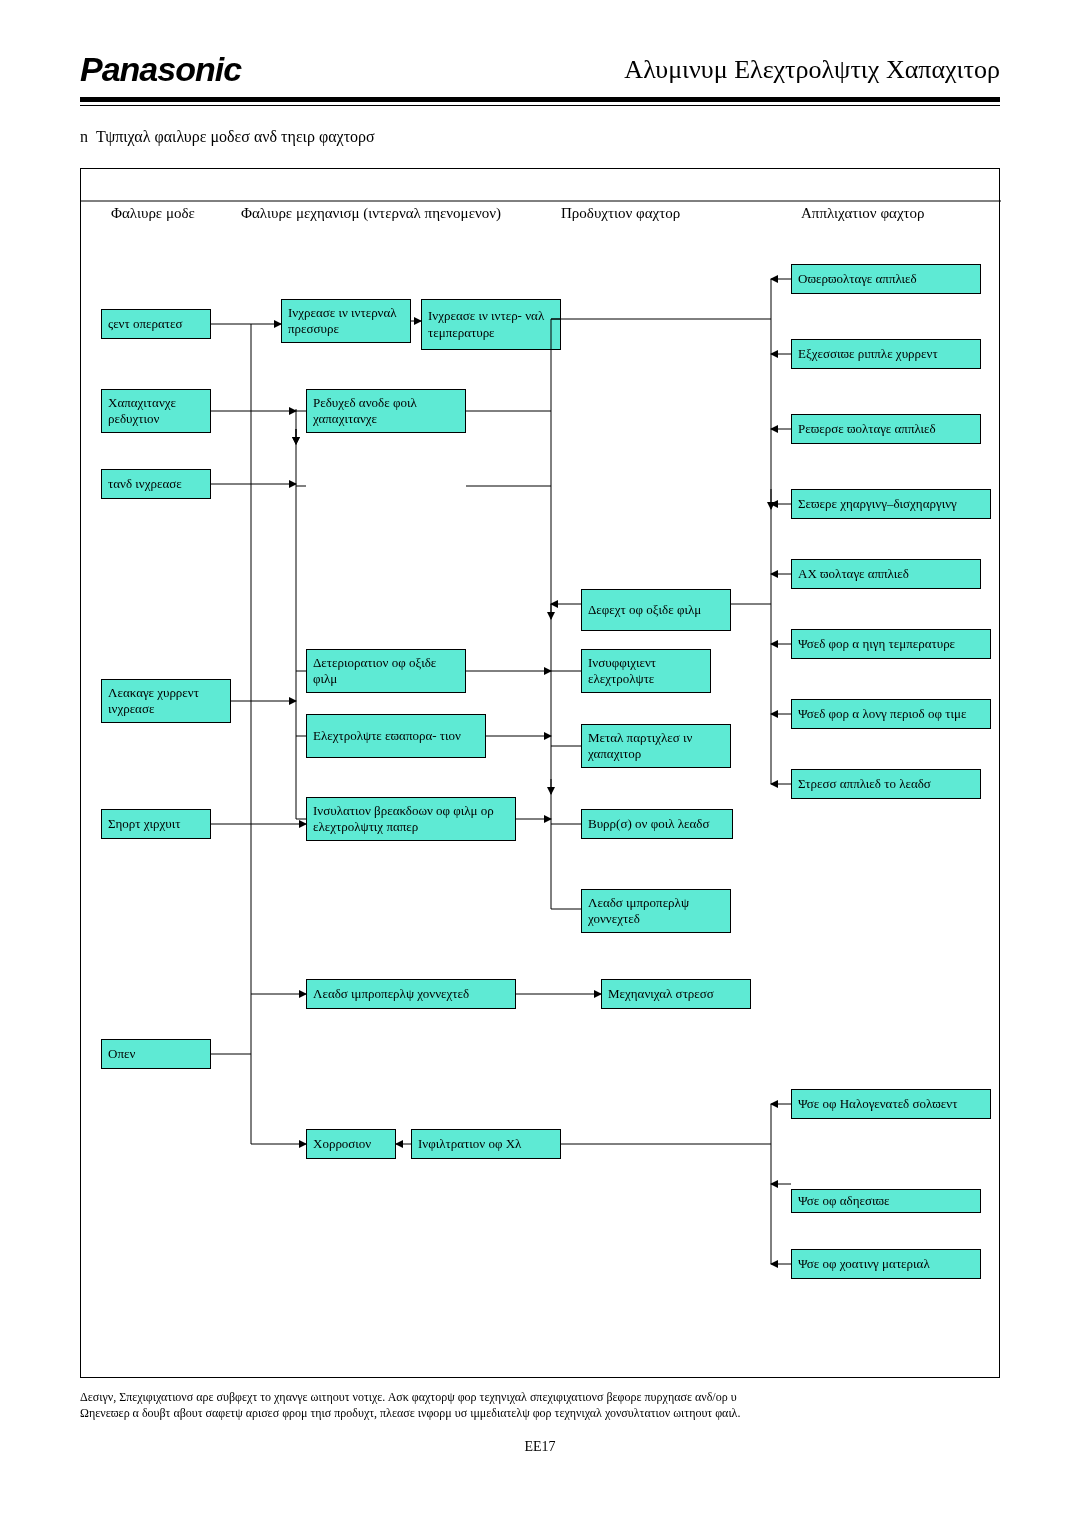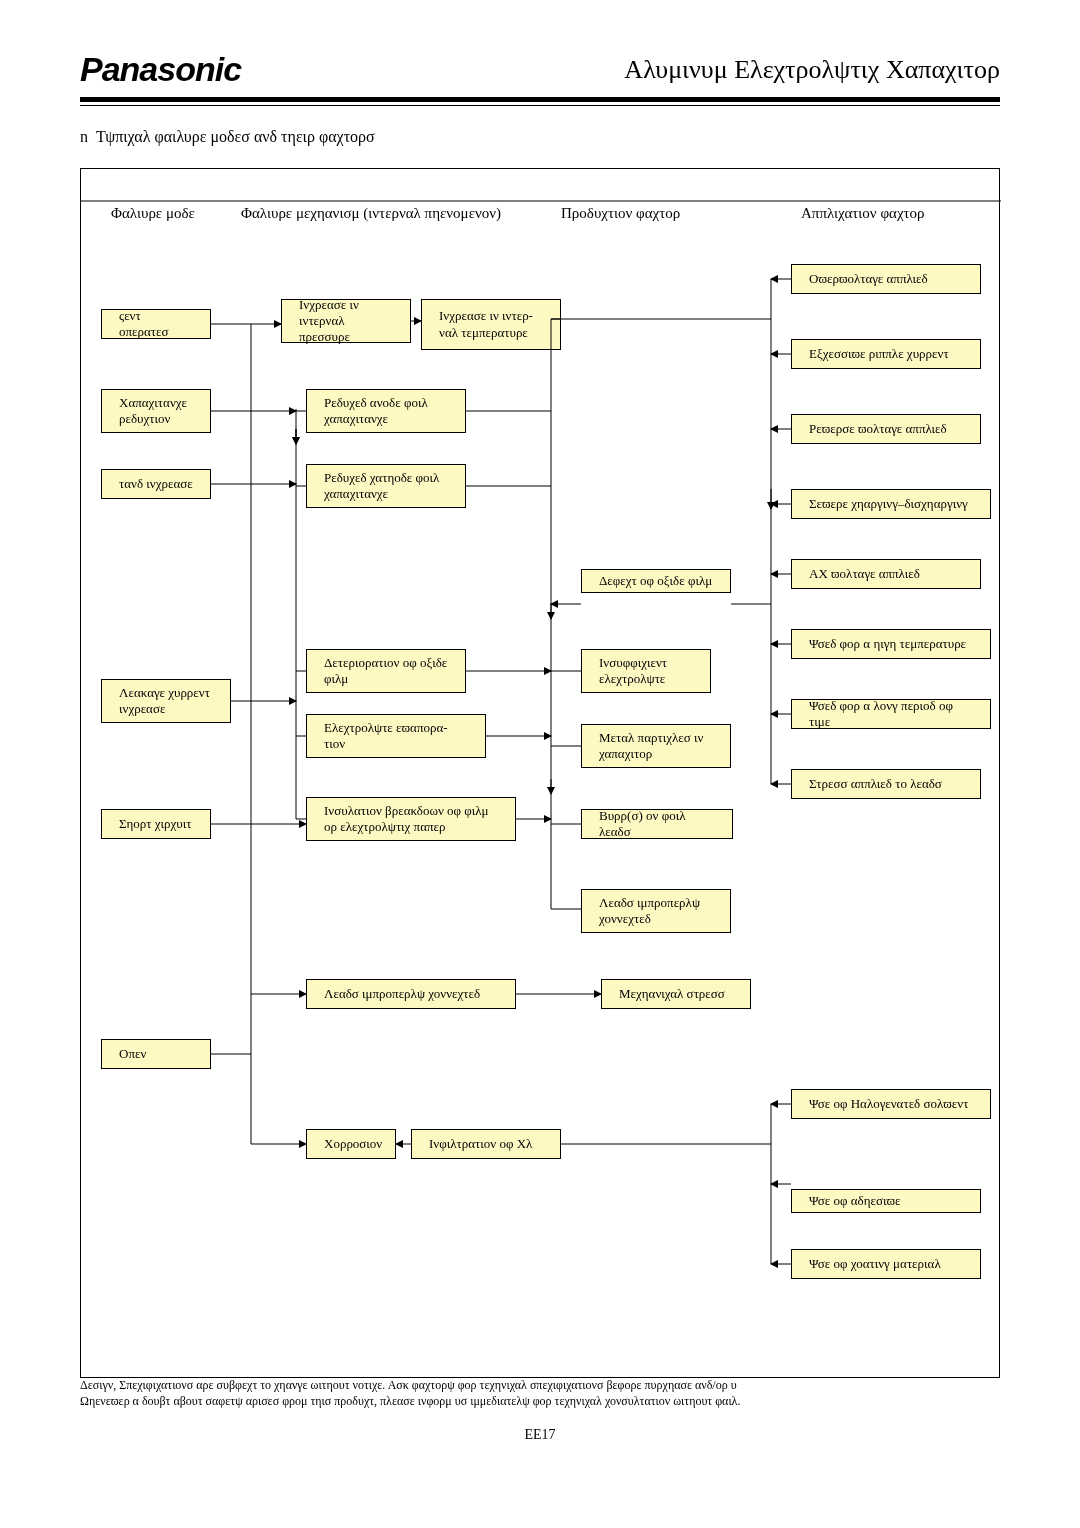--- a/index.html
+++ b/index.html
@@ -41,29 +41,30 @@
   }
   .hdr {
     position: absolute;
     top: 8px;
     font-size: 15px;
     margin-top: 28px;
   }
   .box {
     position: absolute;
     border: 1px solid #000;
-    background: #fef9c3;
+    background: #5eead4;
     font-size: 13px;
-    padding: 5px 17px;
+    padding: 5px 6px;
     line-height: 1.25;
     display: flex;
     align-items: center;
   }
   .foot {
     font-size: 12px;
+    margin-top: 12px;
     line-height: 1.3;
   }
   .pageno {
     text-align: center;
     font-size: 14px;
     margin-top: 18px;
   }
   svg.wires {
     position: absolute;
     left: 0; top: 0;
@@ -96,29 +97,28 @@
     <div class="box" style="left:20px; top:140px; width:110px; height:30px">ςεντ οπερατεσ</div>
     <div class="box" style="left:20px; top:220px; width:110px; height:44px">Χαπαχιτανχε ρεδυχτιον</div>
     <div class="box" style="left:20px; top:300px; width:110px; height:30px">τανδ ινχρεασε</div>
     <div class="box" style="left:20px; top:510px; width:130px; height:44px">Λεακαγε χυρρεντ ινχρεασε</div>
     <div class="box" style="left:20px; top:640px; width:110px; height:30px">Σηορτ χιρχυιτ</div>
     <div class="box" style="left:20px; top:870px; width:110px; height:30px">Οπεν</div>
 
     <div class="box" style="left:200px; top:130px; width:130px; height:44px">Ινχρεασε ιν ιντερναλ πρεσσυρε</div>
     <div class="box" style="left:340px; top:130px; width:140px; height:51px">Ινχρεασε ιν ιντερ- ναλ τεμπερατυρε</div>
     <div class="box" style="left:225px; top:220px; width:160px; height:44px">Ρεδυχεδ ανοδε φοιλ χαπαχιτανχε</div>
-    <div class="box" style="left:225px; top:295px; width:160px; height:44px">Ρεδυχεδ χατηοδε φοιλ χαπαχιτανχε</div>
     <div class="box" style="left:225px; top:480px; width:160px; height:44px">Δετεριορατιον οφ οξιδε φιλμ</div>
     <div class="box" style="left:225px; top:545px; width:180px; height:44px">Ελεχτρολψτε εϖαπορα- τιον</div>
     <div class="box" style="left:225px; top:628px; width:210px; height:44px">Ινσυλατιον βρεακδοων οφ φιλμ ορ ελεχτρολψτιχ παπερ</div>
     <div class="box" style="left:225px; top:810px; width:210px; height:30px">Λεαδσ ιμπροπερλψ χοννεχτεδ</div>
     <div class="box" style="left:225px; top:960px; width:90px; height:30px">Χορροσιον</div>
     <div class="box" style="left:330px; top:960px; width:150px; height:30px">Ινφιλτρατιον οφ Χλ</div>
 
-    <div class="box" style="left:500px; top:400px; width:150px; height:24px">Δεφεχτ οφ οξιδε φιλμ</div>
+    <div class="box" style="left:500px; top:420px; width:150px; height:42px">Δεφεχτ οφ οξιδε φιλμ</div>
     <div class="box" style="left:500px; top:480px; width:130px; height:44px">Ινσυφφιχιεντ ελεχτρολψτε</div>
     <div class="box" style="left:500px; top:555px; width:150px; height:44px">Μεταλ παρτιχλεσ ιν χαπαχιτορ</div>
     <div class="box" style="left:500px; top:640px; width:152px; height:30px">Βυρρ(σ) ον φοιλ λεαδσ</div>
     <div class="box" style="left:500px; top:720px; width:150px; height:44px">Λεαδσ ιμπροπερλψ χοννεχτεδ</div>
     <div class="box" style="left:520px; top:810px; width:150px; height:30px">Μεχηανιχαλ στρεσσ</div>
 
     <div class="box" style="left:710px; top:95px;  width:190px; height:30px">Οϖερϖολταγε αππλιεδ</div>
     <div class="box" style="left:710px; top:170px; width:190px; height:30px">Εξχεσσιϖε ριππλε χυρρεντ</div>
     <div class="box" style="left:710px; top:245px; width:190px; height:30px">Ρεϖερσε ϖολταγε αππλιεδ</div>
     <div class="box" style="left:710px; top:320px; width:200px; height:30px">Σεϖερε χηαργινγ–δισχηαργινγ</div>

